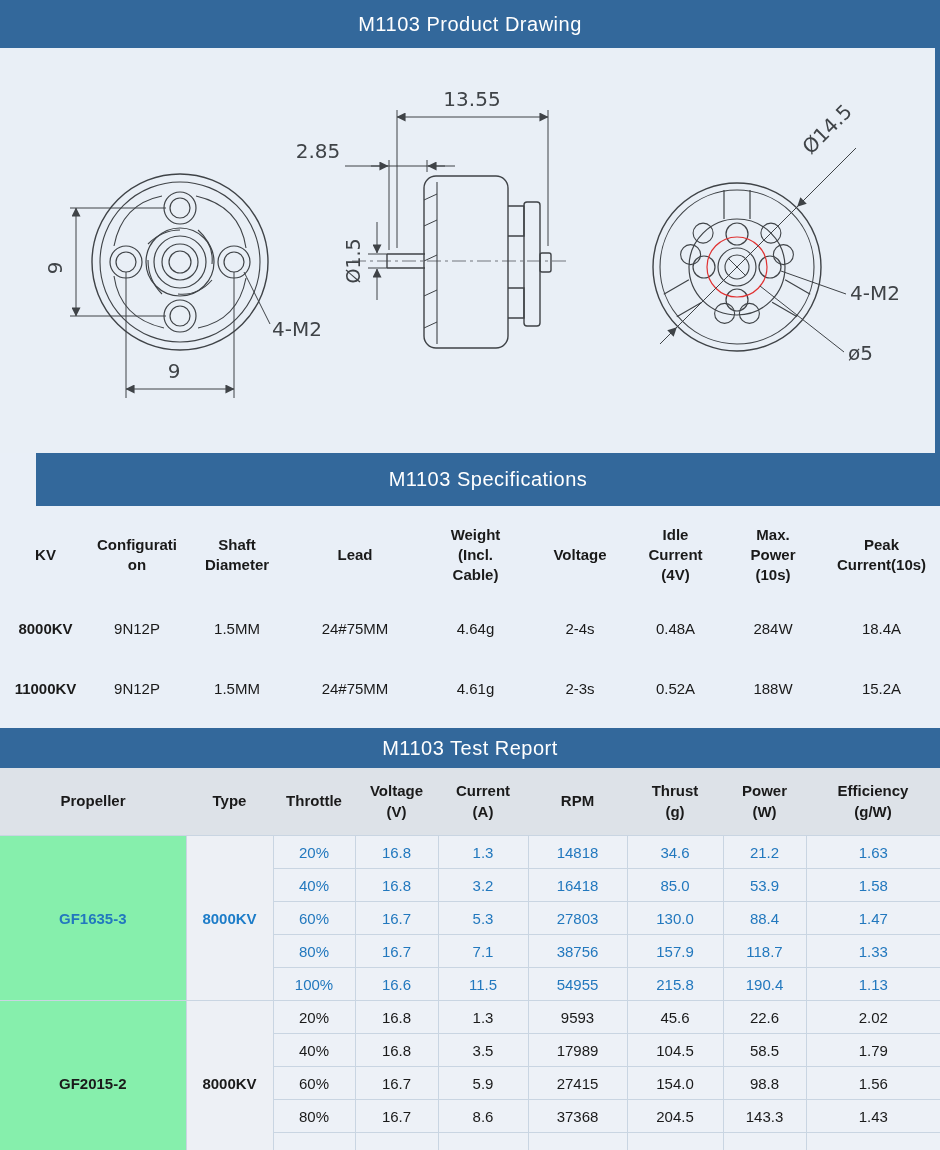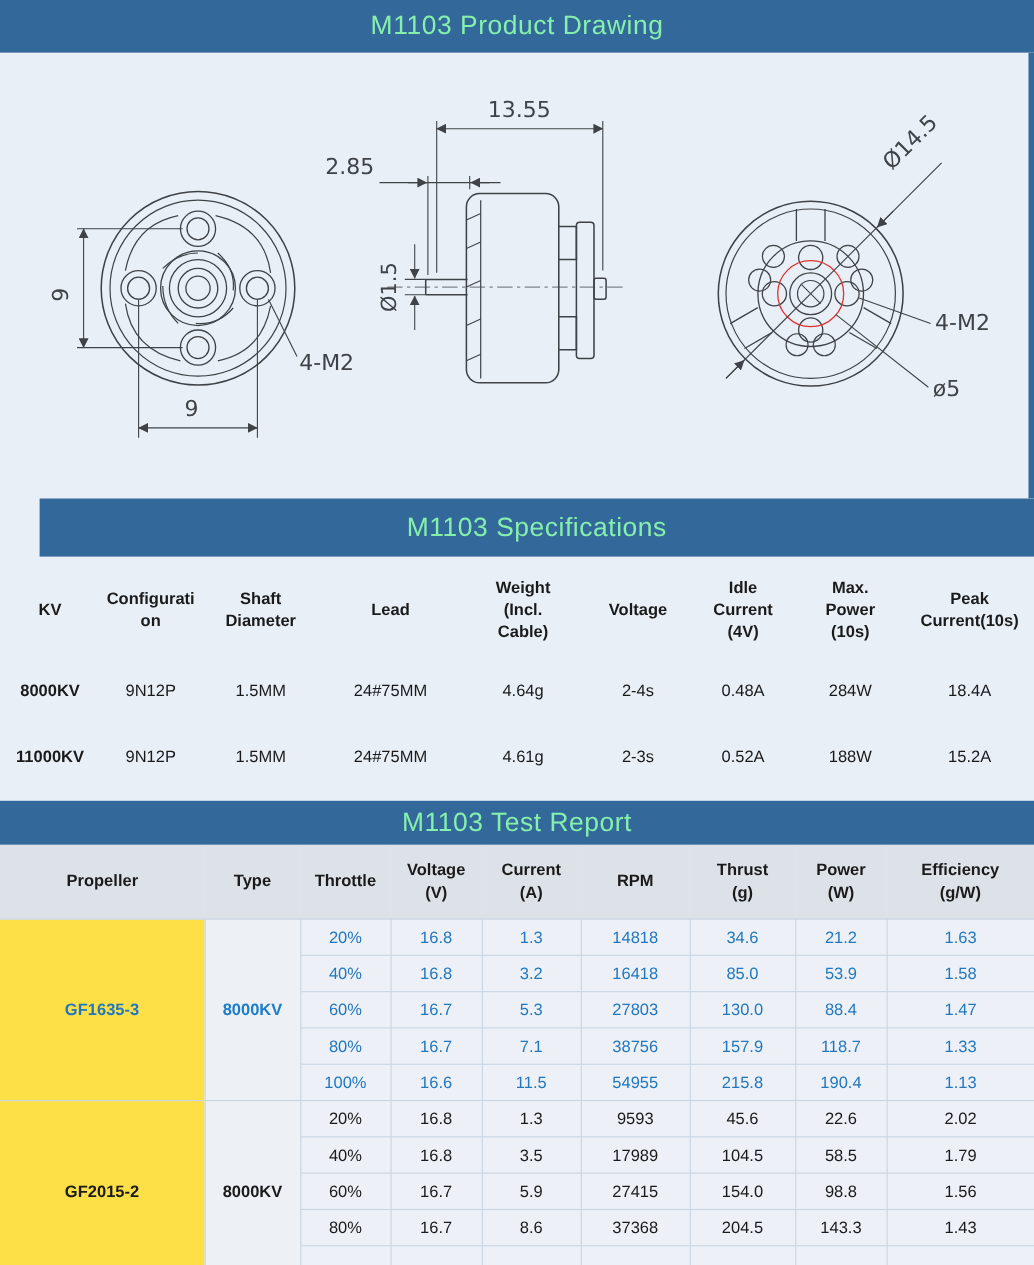--- a/index.html
+++ b/index.html
@@ -3,23 +3,23 @@
 <meta charset="utf-8">
 <style>
   html,body{margin:0;padding:0;}
   body{
     width:940px;height:1150px;overflow:hidden;
     background:#E9EFF7;
     font-family:"Liberation Sans", sans-serif;
     color:#1A1A1A;
   }
   .bar{
-    background:#33689B;color:#86efac;
+    background:#33689B;color:#ffffff;
     display:flex;align-items:center;justify-content:center;
-    font-size:24px;letter-spacing:.5px;
+    font-size:20px;letter-spacing:.5px;
   }
   #bar-drawing{height:48px;}
   #bar-specs{height:53px;margin-left:36px;}
   #bar-test{height:40px;}
 
   
   .drawing-section{position:relative;height:405px;background:#E9EFF6;}
   .drawing-section svg{display:block;}
   .edge-stripe{position:absolute;top:0;right:0;width:5px;height:405px;background:#33689B;}
   .dim-text{font-family:"DejaVu Sans", sans-serif;font-size:20px;fill:#3F4347;}
@@ -40,21 +40,21 @@
   .test-table thead th{
     height:67px;background:#DDE2E8;font-size:15px;font-weight:bold;
     text-align:center;vertical-align:middle;white-space:pre-line;line-height:1.35;padding:0;
   }
   .test-table td{
     height:32px;padding:0;font-size:15px;text-align:center;vertical-align:middle;
     background:#EDF1F7;border:1px solid #C9D5E2;
   }
   .test-table td:last-child{border-right:none;}
   .test-table tr.hl td{color:#2278BE;}
-  .test-table td.prop{color:#1A1A1A;font-weight:bold;border-left:none;background:#fde047;}
+  .test-table td.prop{color:#1A1A1A;font-weight:bold;border-left:none;background:#86efac;}
   .test-table td.type{font-weight:bold;background:#EDF0F5;color:#1A1A1A;}
   .test-table td.type.hl-type{color:#1C7CC8;}
 </style>
 </head>
 <body>
 
 <header id="bar-drawing" class="bar">
   <span>M1103 Product Drawing</span>
 </header>
 

